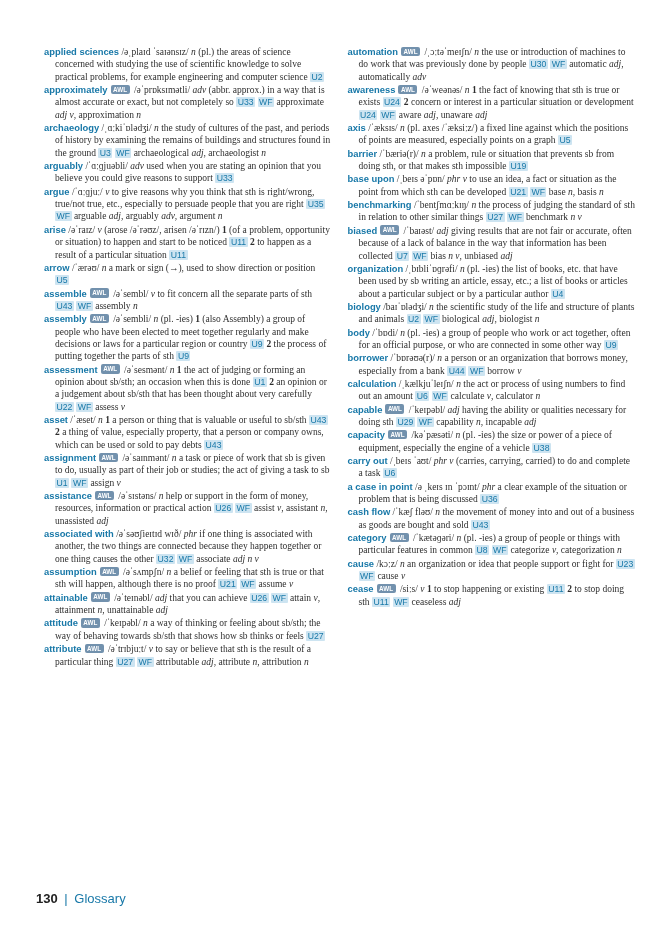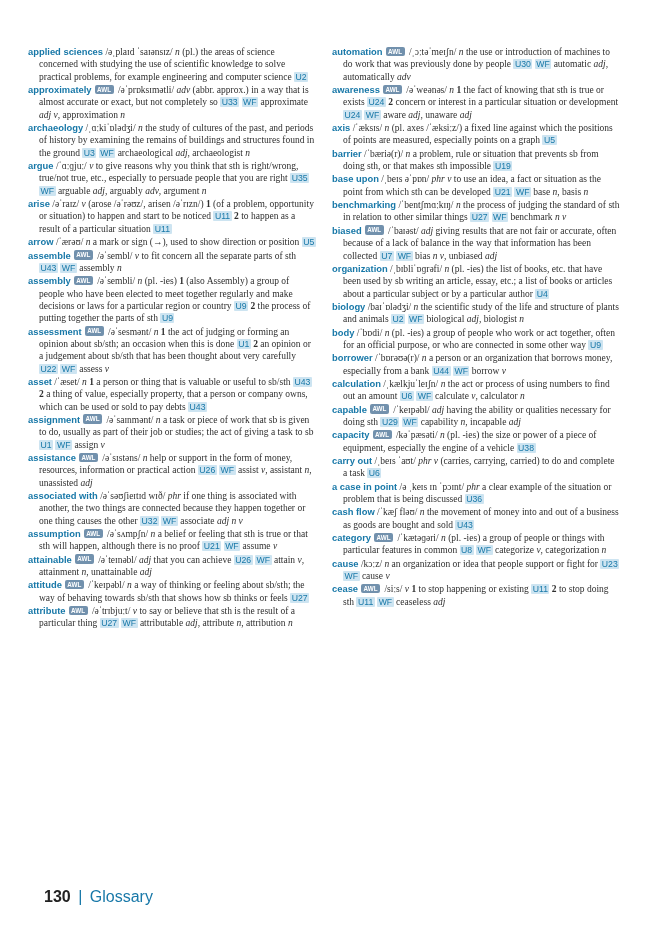--- a/index.html
+++ b/index.html
@@ -4,21 +4,21 @@
 <style>
   html,body{margin:0;padding:0;}
   body{
     width:665px;height:928px;background:#ffffff;
     font-family:"Liberation Serif","DejaVu Serif",serif;
     color:#2e2e2e;
     -webkit-font-smoothing:antialiased;
   }
   .page{
     position:relative;width:665px;height:928px;box-sizing:border-box;
-    padding:46px 30px 0 28px;overflow:hidden;
+    padding:46px 30px 0 44px;overflow:hidden;
   }
   .cols{display:flex;gap:16px;}
   .col{width:288px;font-size:9.5px;line-height:1.3;}
   .entry{padding-left:11px;text-indent:-11px;margin-bottom:1px;}
   .hw{
     font-family:"Liberation Sans","DejaVu Sans",sans-serif;
     font-weight:bold;color:var(--hw-color,#1878a8);font-size:9.4px;
   }
   .awl{
     display:inline-block;text-indent:0;
@@ -28,36 +28,37 @@
     padding:1px 2.5px;border-radius:2px;vertical-align:1.5px;margin:0 2px 0 3px;
   }
   .it{font-style:italic;}
   .b{font-weight:bold;}
   .unit,.wf{
     background:var(--unit-bg,#cde4f1);color:var(--unit-text,#1878a8);
     font-family:"Liberation Sans","DejaVu Sans",sans-serif;
     font-size:8.7px;padding:0 1.5px;border-radius:1px;
   }
   .footer{
-    position:absolute;left:44px;bottom:22px;
-    font-family:"Liberation Sans","DejaVu Sans",sans-serif;font-size:16px;
+    position:absolute;left:36px;bottom:22px;
+    font-family:"Liberation Sans","DejaVu Sans",sans-serif;font-size:13px;
   }
   .page-num{font-weight:bold;color:#222222;}
   .sep{color:var(--hw-color,#1878a8);margin:0 3px;}
   .section{color:var(--hw-color,#1878a8);}
 </style>
 </head>
 <body>
 
 <div class="page">
   <div class="cols">
     <div class="col">
         <div class="entry"><span class="hw">applied sciences</span><span class="txt"> /əˌplaɪd ˈsaɪənsɪz/ </span><span class="it">n</span><span class="txt"> (pl.) the areas of science concerned with studying the use of scientific knowledge to solve practical problems, for example engineering and computer science </span><span class="unit">U2</span></div>
         <div class="entry"><span class="hw">approximately</span><span class="awl">AWL</span><span class="txt"> /əˈprɒksɪmətli/ </span><span class="it">adv</span><span class="txt"> (abbr. approx.) in a way that is almost accurate or exact, but not completely so </span><span class="unit">U33</span><span class="txt"> </span><span class="wf">WF</span><span class="txt"> approximate </span><span class="it">adj v</span><span class="txt">, approximation </span><span class="it">n</span></div>
         <div class="entry"><span class="hw">archaeology</span><span class="txt"> /ˌɑːkiˈɒlədʒi/ </span><span class="it">n</span><span class="txt"> the study of cultures of the past, and periods of history by examining the remains of buildings and structures found in the ground </span><span class="unit">U3</span><span class="txt"> </span><span class="wf">WF</span><span class="txt"> archaeological </span><span class="it">adj</span><span class="txt">, archaeologist </span><span class="it">n</span></div>
+        <div class="entry"><span class="hw">arguably</span><span class="txt"> /ˈɑːɡjuəbli/ </span><span class="it">adv</span><span class="txt"> used when you are stating an opinion that you believe you could give reasons to support </span><span class="unit">U33</span></div>
         <div class="entry"><span class="hw">argue</span><span class="txt"> /ˈɑːɡjuː/ </span><span class="it">v</span><span class="txt"> to give reasons why you think that sth is right/wrong, true/not true, etc., especially to persuade people that you are right </span><span class="unit">U35</span><span class="txt"> </span><span class="wf">WF</span><span class="txt"> arguable </span><span class="it">adj</span><span class="txt">, arguably </span><span class="it">adv</span><span class="txt">, argument </span><span class="it">n</span></div>
         <div class="entry"><span class="hw">arise</span><span class="txt"> /əˈraɪz/ </span><span class="it">v</span><span class="txt"> (arose /əˈrəʊz/, arisen /əˈrɪzn/) </span><span class="b">1</span><span class="txt"> (of a problem, opportunity or situation) to happen and start to be noticed </span><span class="unit">U11</span><span class="txt"> </span><span class="b">2</span><span class="txt"> to happen as a result of a particular situation </span><span class="unit">U11</span></div>
         <div class="entry"><span class="hw">arrow</span><span class="txt"> /ˈærəʊ/ </span><span class="it">n</span><span class="txt"> a mark or sign (→), used to show direction or position </span><span class="unit">U5</span></div>
         <div class="entry"><span class="hw">assemble</span><span class="awl">AWL</span><span class="txt"> /əˈsembl/ </span><span class="it">v</span><span class="txt"> to fit concern all the separate parts of sth </span><span class="unit">U43</span><span class="txt"> </span><span class="wf">WF</span><span class="txt"> assembly </span><span class="it">n</span></div>
         <div class="entry"><span class="hw">assembly</span><span class="awl">AWL</span><span class="txt"> /əˈsembli/ </span><span class="it">n</span><span class="txt"> (pl. -ies) </span><span class="b">1</span><span class="txt"> (also Assembly) a group of people who have been elected to meet together regularly and make decisions or laws for a particular region or country </span><span class="unit">U9</span><span class="txt"> </span><span class="b">2</span><span class="txt"> the process of putting together the parts of sth </span><span class="unit">U9</span></div>
         <div class="entry"><span class="hw">assessment</span><span class="awl">AWL</span><span class="txt"> /əˈsesmənt/ </span><span class="it">n</span><span class="txt"> </span><span class="b">1</span><span class="txt"> the act of judging or forming an opinion about sb/sth; an occasion when this is done </span><span class="unit">U1</span><span class="txt"> </span><span class="b">2</span><span class="txt"> an opinion or a judgement about sb/sth that has been thought about very carefully </span><span class="unit">U22</span><span class="txt"> </span><span class="wf">WF</span><span class="txt"> assess </span><span class="it">v</span></div>
         <div class="entry"><span class="hw">asset</span><span class="txt"> /ˈæset/ </span><span class="it">n</span><span class="txt"> </span><span class="b">1</span><span class="txt"> a person or thing that is valuable or useful to sb/sth </span><span class="unit">U43</span><span class="txt"> </span><span class="b">2</span><span class="txt"> a thing of value, especially property, that a person or company owns, which can be used or sold to pay debts </span><span class="unit">U43</span></div>
         <div class="entry"><span class="hw">assignment</span><span class="awl">AWL</span><span class="txt"> /əˈsaɪnmənt/ </span><span class="it">n</span><span class="txt"> a task or piece of work that sb is given to do, usually as part of their job or studies; the act of giving a task to sb </span><span class="unit">U1</span><span class="txt"> </span><span class="wf">WF</span><span class="txt"> assign </span><span class="it">v</span></div>
         <div class="entry"><span class="hw">assistance</span><span class="awl">AWL</span><span class="txt"> /əˈsɪstəns/ </span><span class="it">n</span><span class="txt"> help or support in the form of money, resources, information or practical action </span><span class="unit">U26</span><span class="txt"> </span><span class="wf">WF</span><span class="txt"> assist </span><span class="it">v</span><span class="txt">, assistant </span><span class="it">n</span><span class="txt">, unassisted </span><span class="it">adj</span></div>
         <div class="entry"><span class="hw">associated with</span><span class="txt"> /əˈsəʊʃieɪtɪd wɪð/ </span><span class="it">phr</span><span class="txt"> if one thing is associated with another, the two things are connected because they happen together or one thing causes the other </span><span class="unit">U32</span><span class="txt"> </span><span class="wf">WF</span><span class="txt"> associate </span><span class="it">adj n v</span></div>

